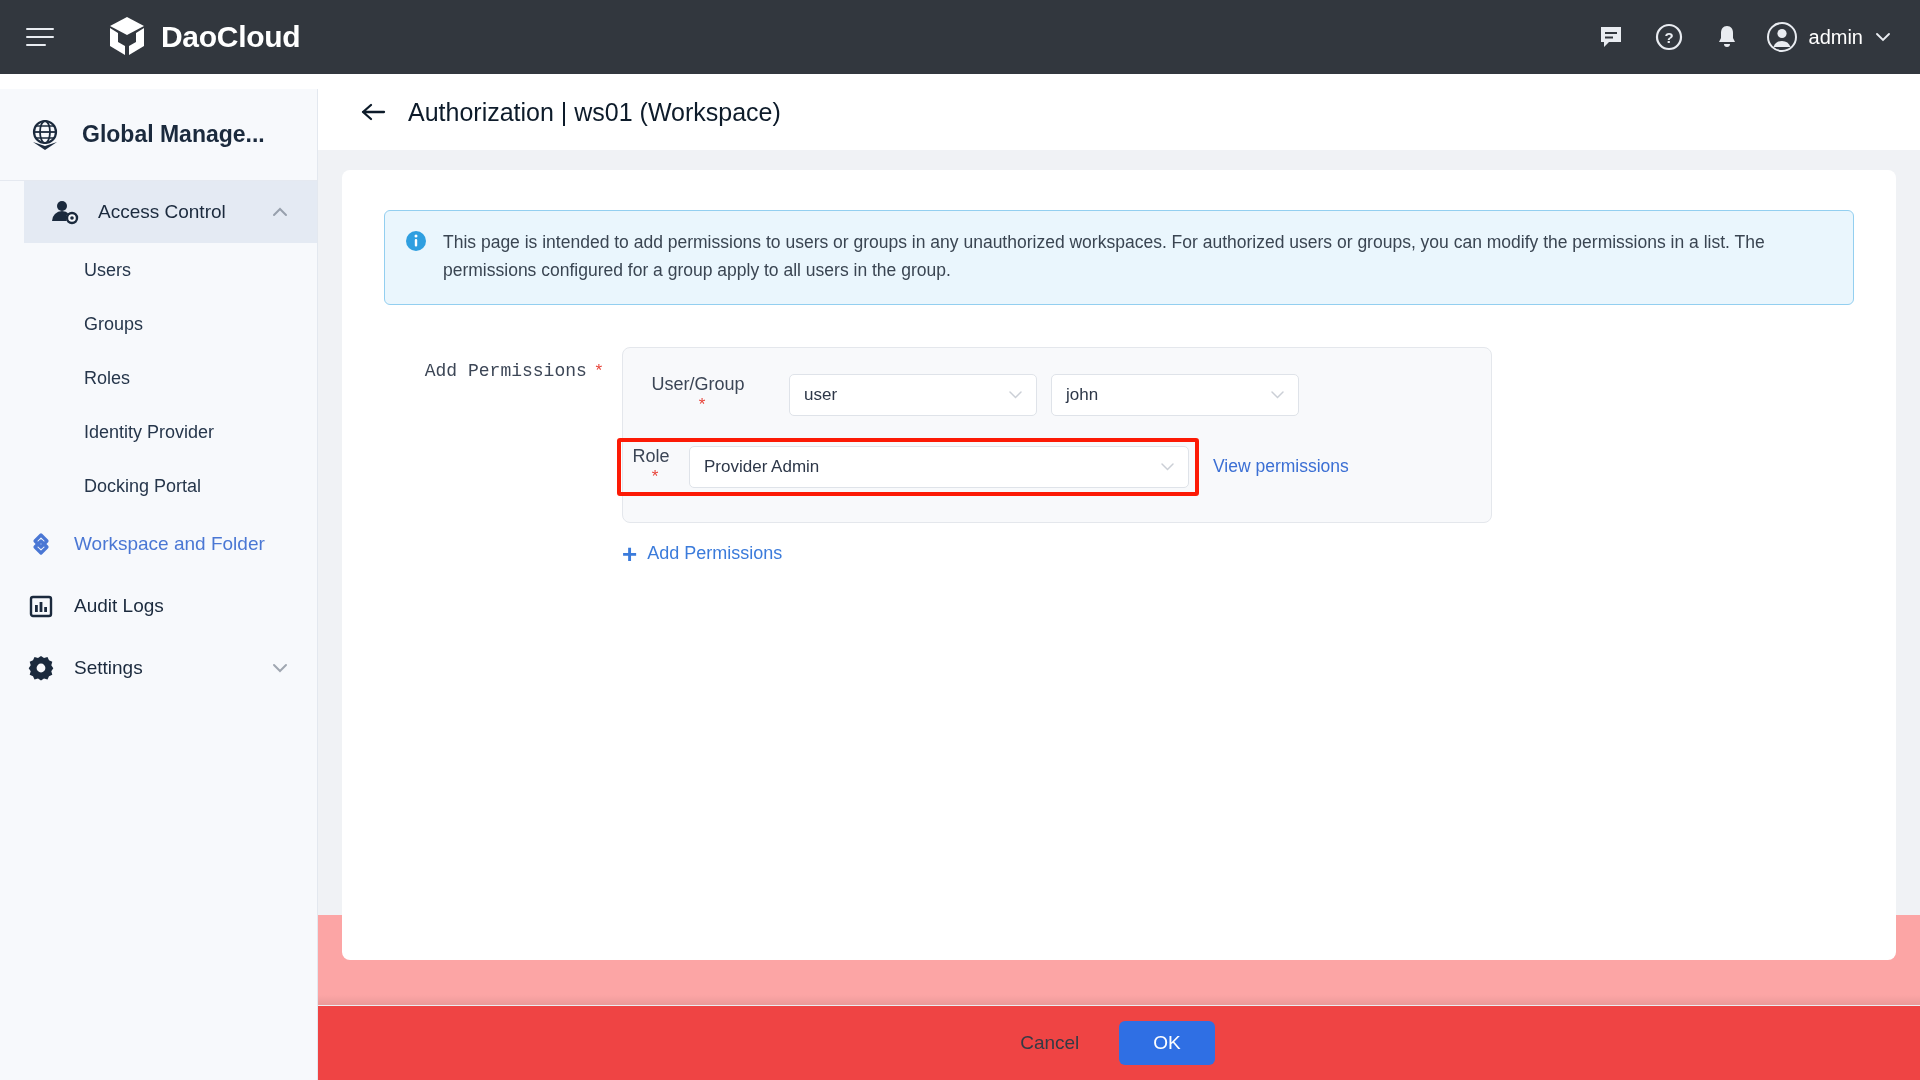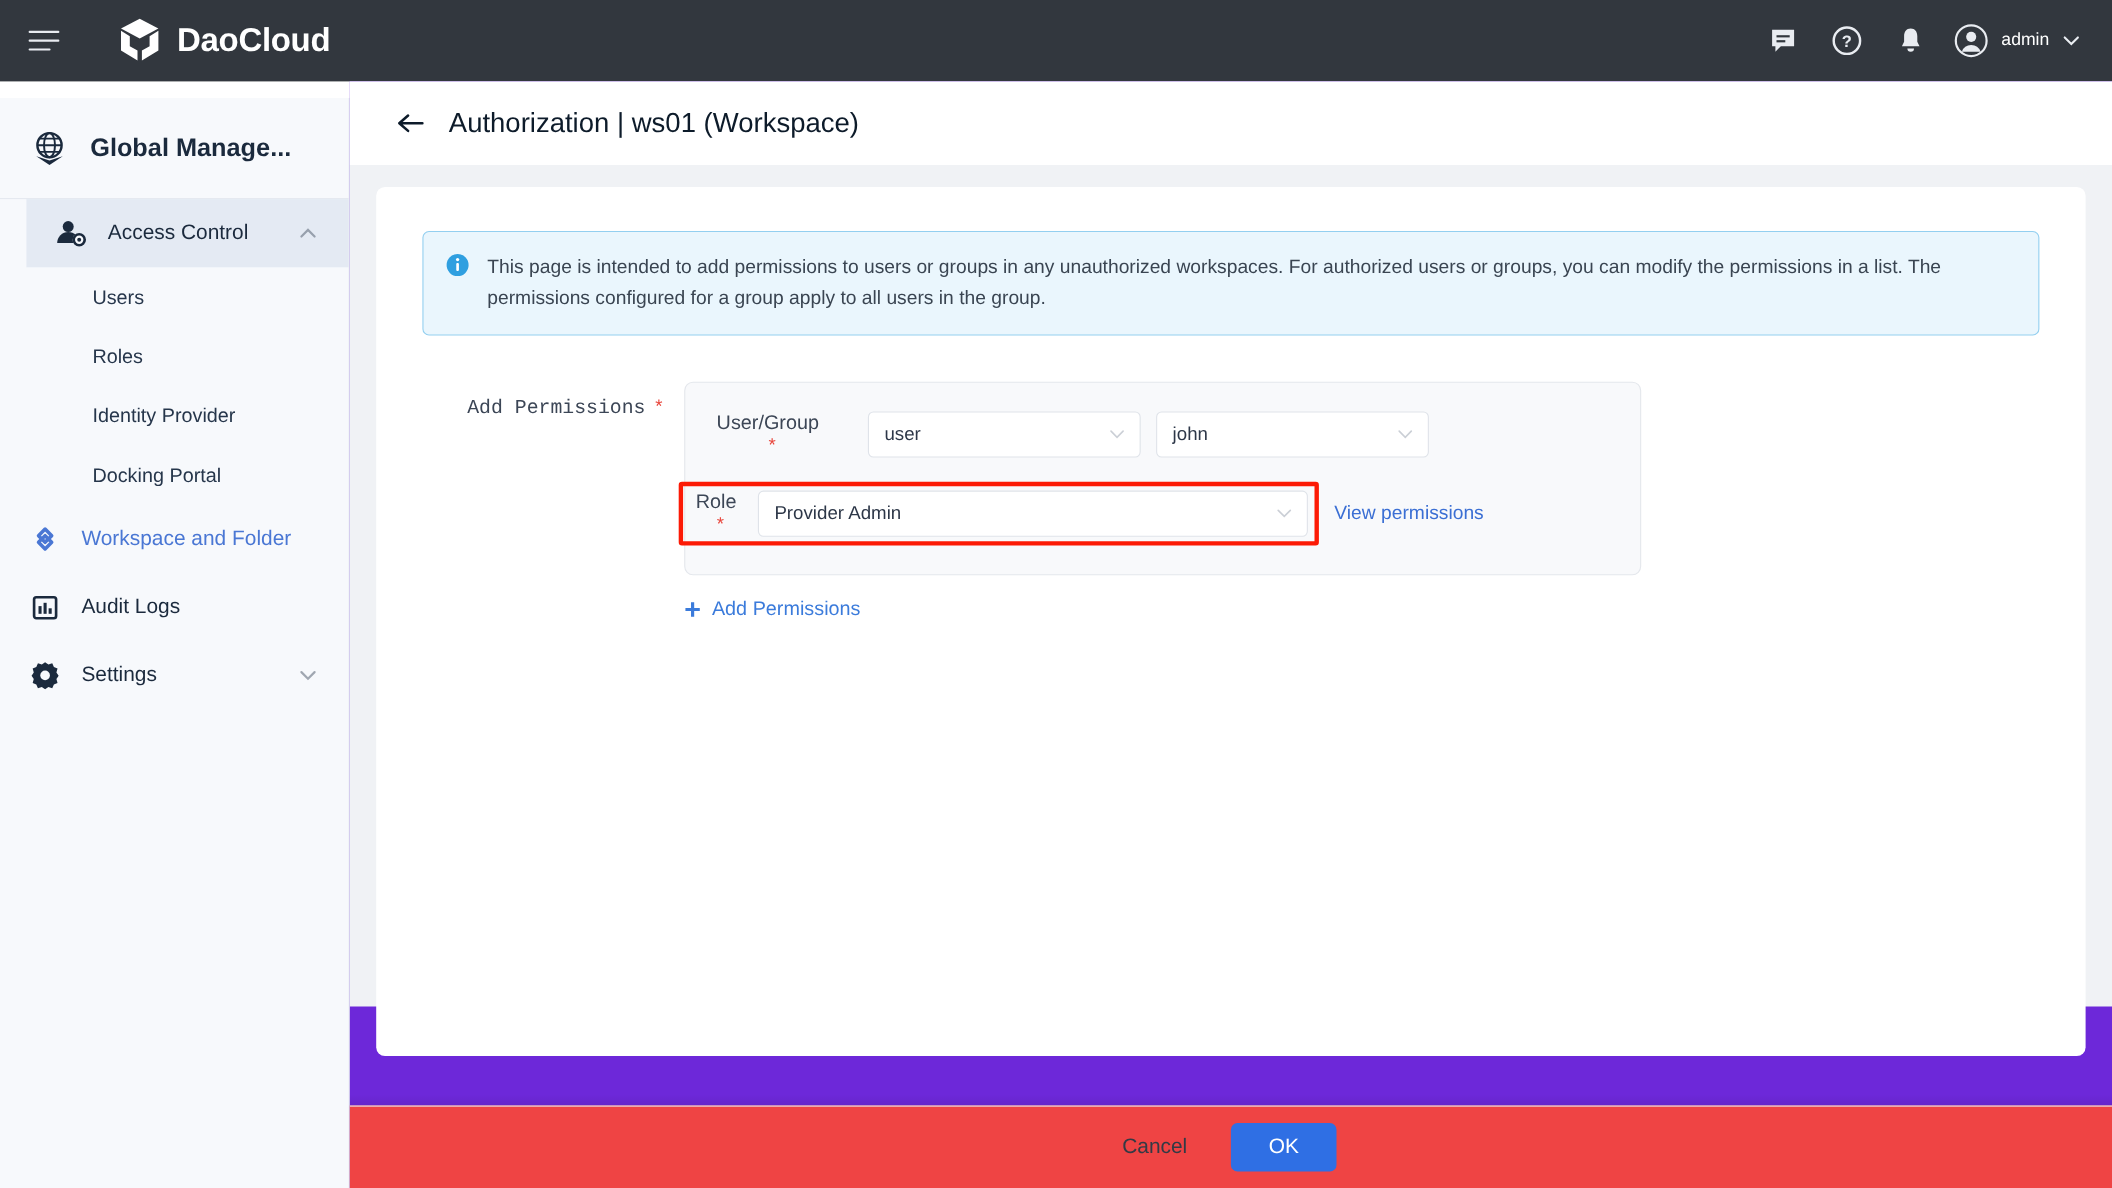--- a/index.html
+++ b/index.html
@@ -35,21 +35,21 @@
 
   .topbar-right {
     margin-left: auto; display: flex; align-items: center; gap: 0px;
     padding-right: 22px;
   }
   .tb-icon {
     width: 58px; height: 58px; display: flex; align-items: center; justify-content: center;
     cursor: pointer;
   }
   .tb-user { display: flex; align-items: center; gap: 11px; padding: 0 6px 0 10px; cursor: pointer; }
-  .tb-user-name { color: #ffffff; font-size: 16px; }
+  .tb-user-name { color: #ffffff; font-size: 20px; }
   .caret-down { width: 18px; height: 18px; }
 
   
   .sidebar {
     position: absolute; top: 89px; left: 0;
     width: 318px; height: 1006px;
     background: #f7f9fc;
     border-right: 1px solid #e3e8ef;
   }
   .sb-header {
@@ -70,21 +70,21 @@
 
   .sb-sub {
     height: 54px; display: flex; align-items: center; padding-left: 84px;
     font-size: 18px; color: #26364b; cursor: pointer;
   }
 
   
   .main {
     position: absolute; top: 74px; left: 318px;
     width: 1602px; height: 1006px;
-    background: #6d28d9;
+    background: #fca5a5;
   }
   .page-head {
     height: 76px; display: flex; align-items: center; gap: 22px; padding-left: 42px;
     background: #ffffff;
   }
   .back-arrow { width: 26px; height: 22px; cursor: pointer; }
   .page-title { font-size: 25px; color: #0d1b2a; }
 
   .content-wrap {
     position: absolute; top: 76px; left: 0; width: 1602px; height: 765px;
@@ -256,20 +256,21 @@
       <circle cx="22" cy="21" r="5" fill="none" stroke="#1b2a3d" stroke-width="2.4"></circle>
       <circle cx="22" cy="21" r="1.8" fill="#1b2a3d"></circle>
     </svg>
     <span class="sb-group-label">Access Control</span>
     <svg class="sb-chevron" viewBox="0 0 22 22">
       <path d="M5 14 L11 8 L17 14" fill="none" stroke="#5a6575" stroke-width="2" stroke-linecap="round"></path>
     </svg>
   </div>
 
   <div class="sb-sub">Users</div>
+  <div class="sb-sub">Groups</div>
   <div class="sb-sub">Roles</div>
   <div class="sb-sub">Identity Provider</div>
   <div class="sb-sub">Docking Portal</div>
 
   <div class="sb-group">
     <svg width="30" height="30" viewBox="0 0 30 30">
       <g fill="none" stroke="#4a77d4" stroke-width="3.2" stroke-linejoin="round">
         <path d="M9 12 L15 6 L21 12 L15 18 Z"></path>
         <path d="M9 18 L15 12 L21 18 L15 24 Z"></path>
       </g>

